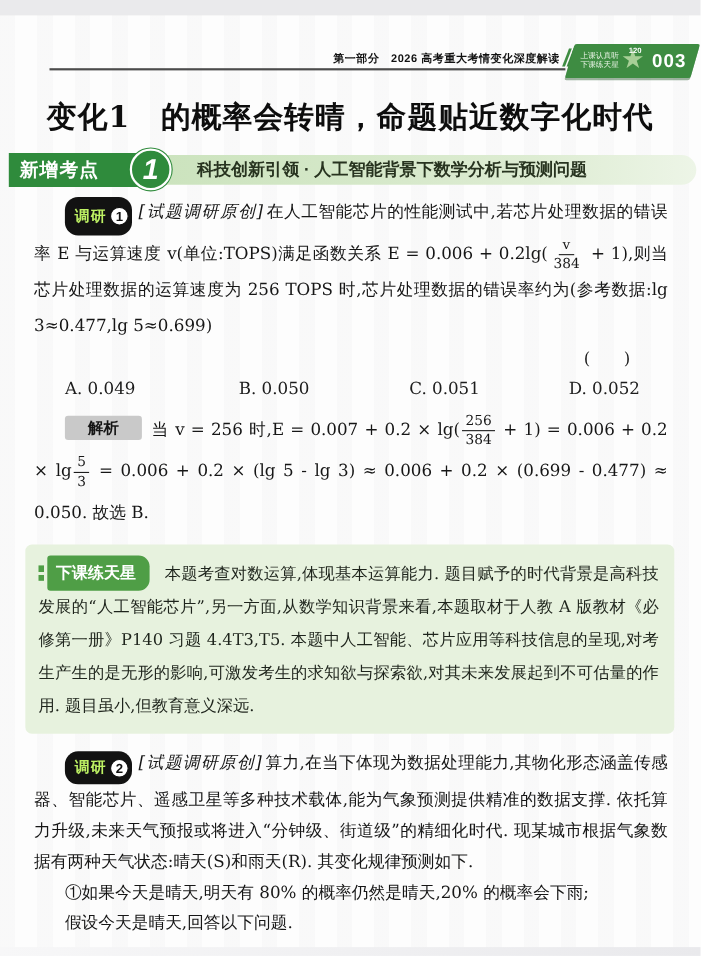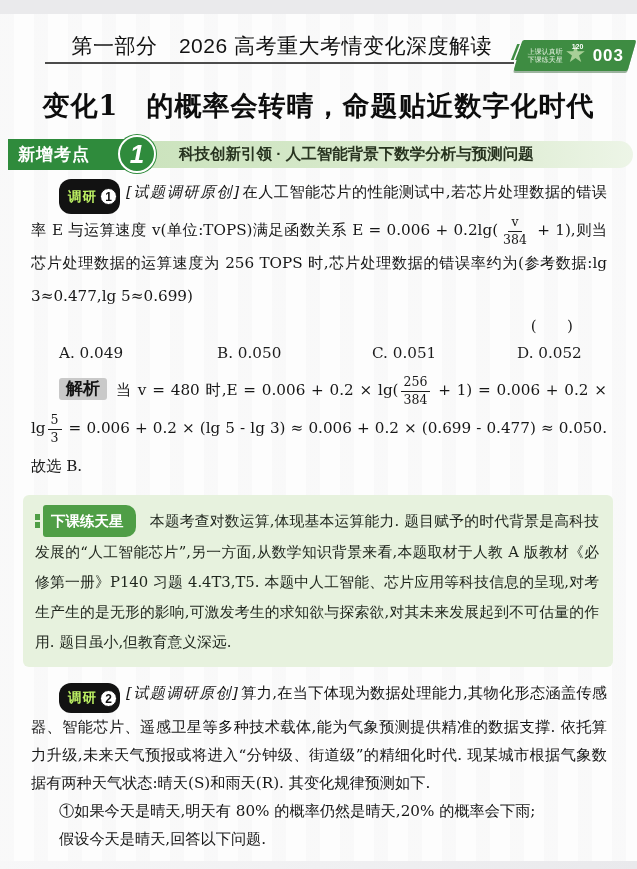--- a/index.html
+++ b/index.html
@@ -6,22 +6,22 @@
   html,body { width:637px; }
   body { font-family:"DejaVu Serif", serif; background:#fff; color:#1c1c1c; }
   .page { position:relative; width:637px; height:869px; background:#fdfdfd; overflow:hidden;
           background-image:repeating-linear-gradient(90deg, rgba(120,120,130,0.03) 0 14px, rgba(0,0,0,0) 14px 34px); }
   .top-strip { position:absolute; top:0; left:0; width:100%; height:14px; background:#eaeaec; }
   .bottom-strip { position:absolute; bottom:0; left:0; width:100%; height:8px; background:linear-gradient(90deg,#f7f7f8,#e9e9ec); }
 
   
   .header { position:absolute; top:30px; left:45px; right:5px; height:38px; }
   .header-rule { position:absolute; left:0; right:118px; bottom:4px; border-bottom:2px solid #4c4c4c; }
-  .header-title { position:absolute; right:140px; bottom:8px; font-family:"Liberation Sans",sans-serif;
-                  font-weight:normal; font-size:21px; color:#111; white-space:nowrap; letter-spacing:0.5px; }
+  .header-title { position:absolute; right:123px; bottom:8px; font-family:"Liberation Sans",sans-serif;
+                  font-weight:bold; font-size:10px; color:#111; white-space:nowrap; letter-spacing:0.5px; }
   .header-slashes { position:absolute; right:112px; bottom:2px; font-family:"Liberation Sans",sans-serif;
                     font-weight:bold; font-size:22px; color:#3e8c42; font-style:italic; letter-spacing:-2px; }
   .page-badge { position:absolute; right:0; bottom:-3px; width:114px; height:31px; background:#3e8c42;
                 transform:skewX(-16deg); border-radius:2px; box-shadow:0 2px 0 rgba(40,90,45,.45); }
   .badge-inner { position:absolute; inset:0; transform:skewX(16deg); display:flex; align-items:center; justify-content:flex-end; padding:0 8px 0 4px; }
   .badge-slogan { font-family:"Liberation Sans",sans-serif; font-size:7px; line-height:8px; color:#eaf4e6; text-align:center; margin-right:2px; white-space:nowrap; }
   .badge-star { position:relative; width:26px; height:28px; margin-right:2px; }
   .badge-star .star-glyph { position:absolute; left:0; top:-2px; font-size:24px; color:#a8cf97; }
   .badge-star .star-num { position:absolute; left:7px; top:1px; font-family:"Liberation Sans",sans-serif; font-size:7px; color:#fff; font-weight:bold; }
   .badge-page-num { font-family:"Liberation Sans",sans-serif; font-weight:bold; font-size:17px; color:#fff; letter-spacing:1px; }
@@ -61,22 +61,22 @@
   .frac { display:inline-flex; flex-direction:column; align-items:center; vertical-align:middle;
           font-size:12.5px; line-height:1.15; margin:0 2px; text-indent:0; }
   .frac .num { padding:0 3px 1px; border-bottom:1px solid #1c1c1c; }
   .frac .den { padding:1px 3px 0; }
 
   .answer-blank { text-align:right; font-size:15.2px; line-height:26px; padding-right:34px; }
   .options-row { display:grid; grid-template-columns:158px 155px 145px auto; padding-left:28px;
                  font-size:15.2px; line-height:28px; margin-bottom:4px; }
 
   .solution-line { line-height:38px; }
-  .sol-pill { display:inline-block; background:#c9c9c9; border-radius:3px; padding:0 7px; margin-right:8px;
-              font-family:"Liberation Sans",sans-serif; font-weight:bold; font-size:17px; color:#141414;
+  .sol-pill { display:inline-block; background:#c9c9c9; border-radius:3px; padding:0 21px; margin-right:8px;
+              font-family:"Liberation Sans",sans-serif; font-weight:bold; font-size:14px; color:#141414;
               line-height:22px; vertical-align:1px; text-indent:0; }
 
   
   .comment-box { position:relative; margin:10px -6px 0 -8px; background:#e7f2de; border-radius:6px;
                  padding:10px 14px 10px 12px; }
   .comment-text { font-size:14.8px; line-height:30px; color:#1e241c; text-align:justify; }
   .comment-tag { display:inline-flex; align-items:center; margin-right:14px; vertical-align:-2px; text-indent:0; }
   .comment-tag .tag-deco { width:5px; height:14px; margin-right:3px;
                            background:linear-gradient(#4f9e46 40%, transparent 40% 60%, #4f9e46 60%); }
   .comment-tag .tag-body { background:#4f9e46; color:#fff; border-radius:3px 10px 10px 3px; padding:1px 12px 1px 8px;
@@ -134,21 +134,21 @@
     <div class="answer-blank">(　　)</div>
 
     <div class="options-row">
       <span>A. 0.049</span>
       <span>B. 0.050</span>
       <span>C. 0.051</span>
       <span>D. 0.052</span>
     </div>
 
     <p class="body-line solution-line indent">
-      <span class="sol-pill">解析</span><span>当 v = 480 时,E = 0.006 + 0.2 × lg(</span><span class="frac">
+      <span class="sol-pill">解析</span><span>当 v = 256 时,E = 0.007 + 0.2 × lg(</span><span class="frac">
           <span class="num">256</span>
           <span class="den">384</span>
         </span><span> + 1) = 0.006 + 0.2 × lg</span><span class="frac">
           <span class="num">5</span>
           <span class="den">3</span>
         </span><span> = 0.006 + 0.2 × (lg 5 - lg 3) ≈ 0.006 + 0.2 × (0.699 - 0.477) ≈ 0.050. 故选 B.</span>
     </p>
 
     <div class="comment-box">
       <p class="comment-text">

